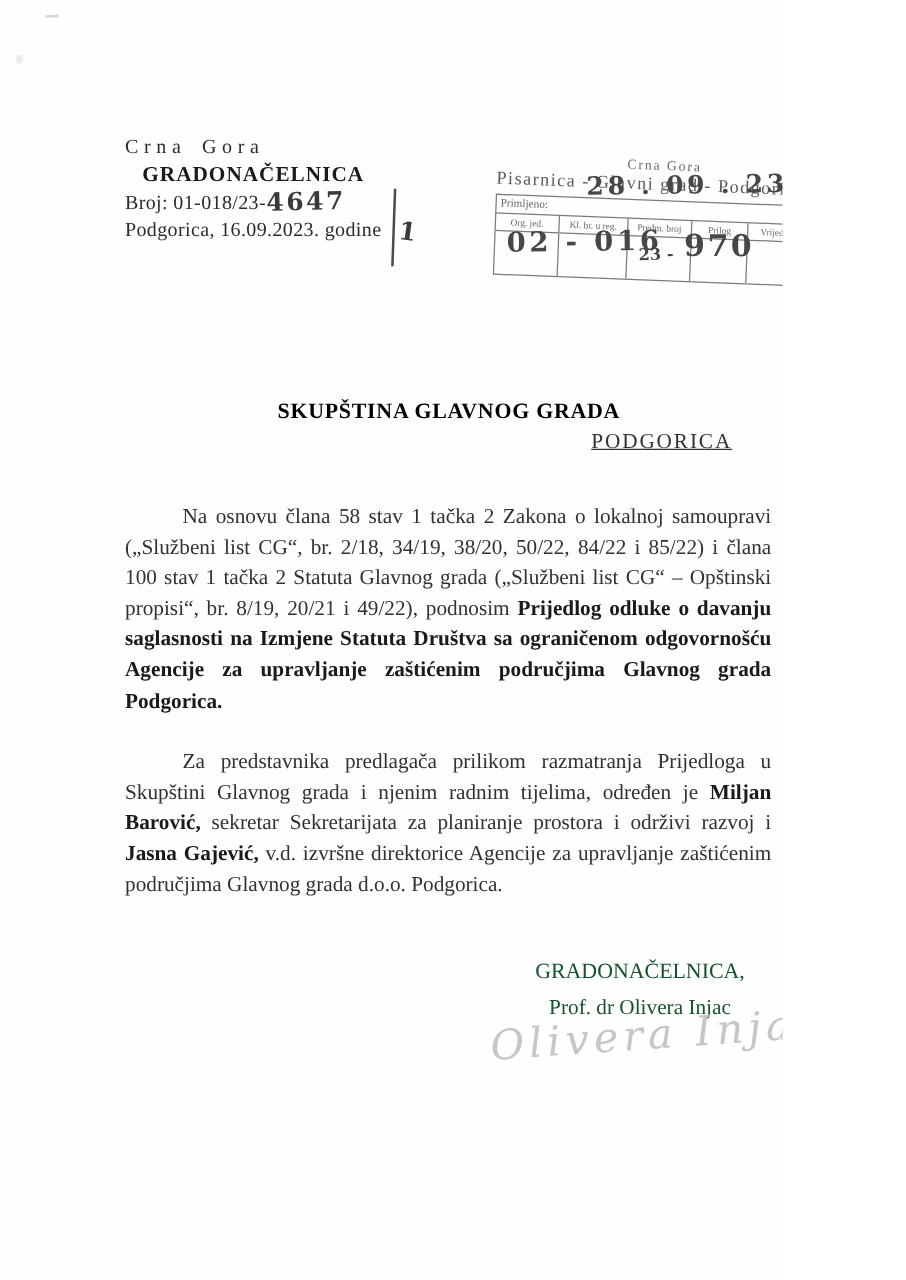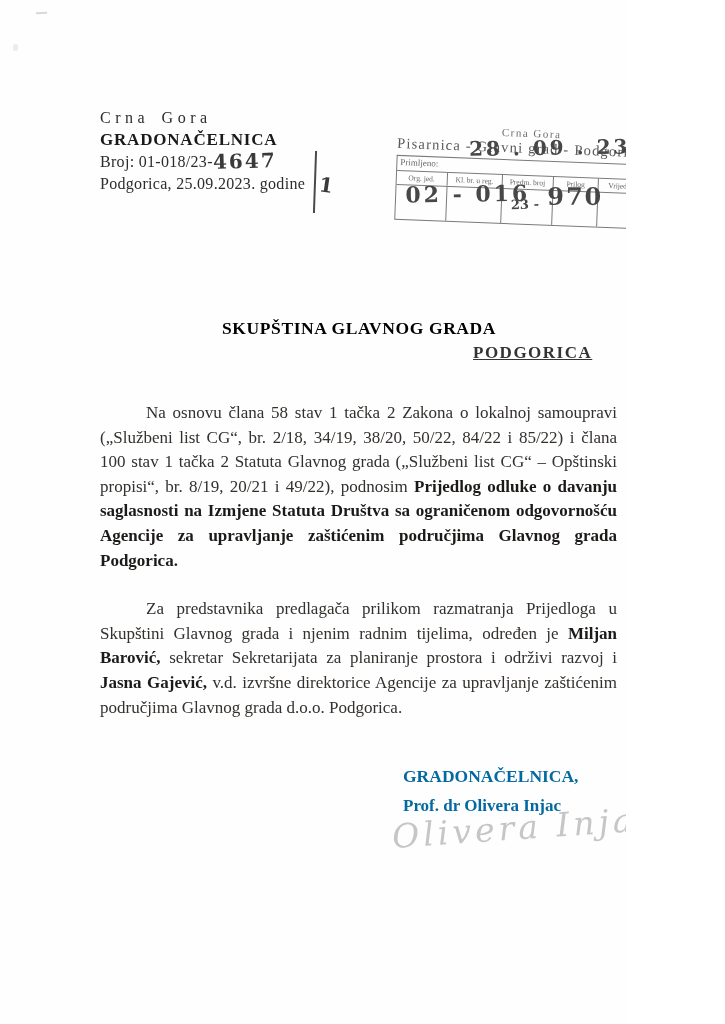--- a/index.html
+++ b/index.html
@@ -12,21 +12,21 @@
     overflow:hidden;
   }
   
   .scan-mark-dash{position:absolute;left:36px;top:12px;width:11px;height:2px;background:#d8d8d8;transform:rotate(-2deg);}
   .scan-mark-dot{position:absolute;left:13px;top:44px;width:5px;height:7px;background:#ececec;border-radius:2px;}
 
   
   .letterhead{position:absolute;left:100px;top:107px;font-size:16px;line-height:21.5px;}
   .lh-country{letter-spacing:4.5px;word-spacing:4px;}
   .lh-admin{letter-spacing:1px;}
-  .lh-office{font-weight:bold;font-size:17px;letter-spacing:0.8px;color:#1c1a18;}
+  .lh-office{font-weight:bold;font-size:17px;letter-spacing:0.8px;color:#1c1a18;text-align:center;}
   .lh-ref,.lh-date{letter-spacing:0.3px;}
 
   .hw{font-family:"DejaVu Serif", serif;color:#3a3a3a;}
   .hw-ref-num{display:inline-block;font-size:20px;letter-spacing:2px;transform:rotate(-1.5deg) translateY(1px);font-weight:bold;}
   .hw-ref-stroke{position:absolute;left:214px;top:44px;width:2px;height:62px;background:#4a4a4a;transform:rotate(2deg);}
   .hw-ref-one{position:absolute;left:219px;top:68px;font-size:20px;font-weight:bold;transform:rotate(8deg);}
 
   
   .stamp{position:absolute;left:396px;top:127px;width:268px;transform:rotate(2.2deg);color:#5f5f5f;}
   .stamp-country{text-align:center;font-size:11px;letter-spacing:1.5px;color:#6b6b6b;}
@@ -38,50 +38,50 @@
   .stamp-valrow{display:flex;height:34px;}
   .stamp-valrow .cell{border-right:1.2px solid #7b7b7b;}
   .cell.c1{width:20%;}.cell.c2{width:22%;}.cell.c3{width:20%;}.cell.c4{width:18%;}.cell.c5{width:20%;border-right:none;}
   .hw-date{position:absolute;left:72px;top:8px;font-size:20px;letter-spacing:3px;transform:rotate(-3deg);font-weight:bold;color:#474747;}
   .hw-val-1{position:absolute;left:10px;top:56px;font-size:22px;letter-spacing:3px;transform:rotate(-3deg);font-weight:bold;color:#474747;}
   .hw-val-2{position:absolute;left:116px;top:70px;font-size:13px;transform:rotate(-4deg);font-weight:bold;color:#474747;}
   .hw-val-3{position:absolute;left:152px;top:53px;font-size:24px;letter-spacing:2px;transform:rotate(-2deg);font-weight:bold;color:#474747;}
 
   
   .doc-title{position:absolute;left:222px;top:318px;font-size:17.5px;font-weight:bold;letter-spacing:0.6px;white-space:nowrap;color:#000000;}
-  .doc-place{position:absolute;left:473px;top:343px;font-size:17px;letter-spacing:1.5px;text-decoration:underline;color:#333;font-weight:bold;}
+  .doc-place{position:absolute;left:473px;top:343px;font-size:17px;letter-spacing:1.5px;text-decoration:underline;color:#333;}
 
   
   .body-text{position:absolute;left:100px;top:401px;width:533px;font-size:17px;line-height:24.6px;text-align:justify;color:#33302d;}
   .body-text p{margin:0 16px 24px 0;text-indent:46px;}
   .body-text b{color:#1c1a18;}
 
   
-  .sign-block{position:absolute;left:403px;top:766px;width:218px;font-weight:bold;font-size:17.5px;color:#0369a1;}
+  .sign-block{position:absolute;left:403px;top:766px;width:218px;text-align:center;font-weight:normal;font-size:17.5px;color:#14532d;}
   .sign-name{margin-top:9px;font-size:17px;}
   .sign-script{
     position:absolute;left:392px;top:808px;width:260px;
     font-family:"DejaVu Serif", serif;font-style:italic;
     font-size:33px;letter-spacing:4px;color:#c6c6c6;
     transform:rotate(-4deg);white-space:nowrap;
   }
 </style>
 </head>
 <body>
 
 <div class="page">
 
   <div class="scan-mark-dash"></div>
   <div class="scan-mark-dot"></div>
 
   <div class="letterhead">
     <div class="lh-country">Crna Gora</div>
     <div class="lh-office">GRADONAČELNICA</div>
     <div class="lh-ref"><span>Broj: 01-018/23-</span><span class="hw hw-ref-num">4647</span></div>
-    <div class="lh-date">Podgorica, 25.09.2023. godine</div>
+    <div class="lh-date">Podgorica, 16.09.2023. godine</div>
     <div class="hw-ref-stroke"></div>
     <div class="hw hw-ref-one">1</div>
   </div>
 
   <div class="stamp">
     <div class="stamp-country">Crna Gora</div>
     <div class="stamp-office">Pisarnica - Glavni grad - Podgorica</div>
     <div class="stamp-table">
       <div class="stamp-received">Primljeno:</div>
       <div class="stamp-headrow">

